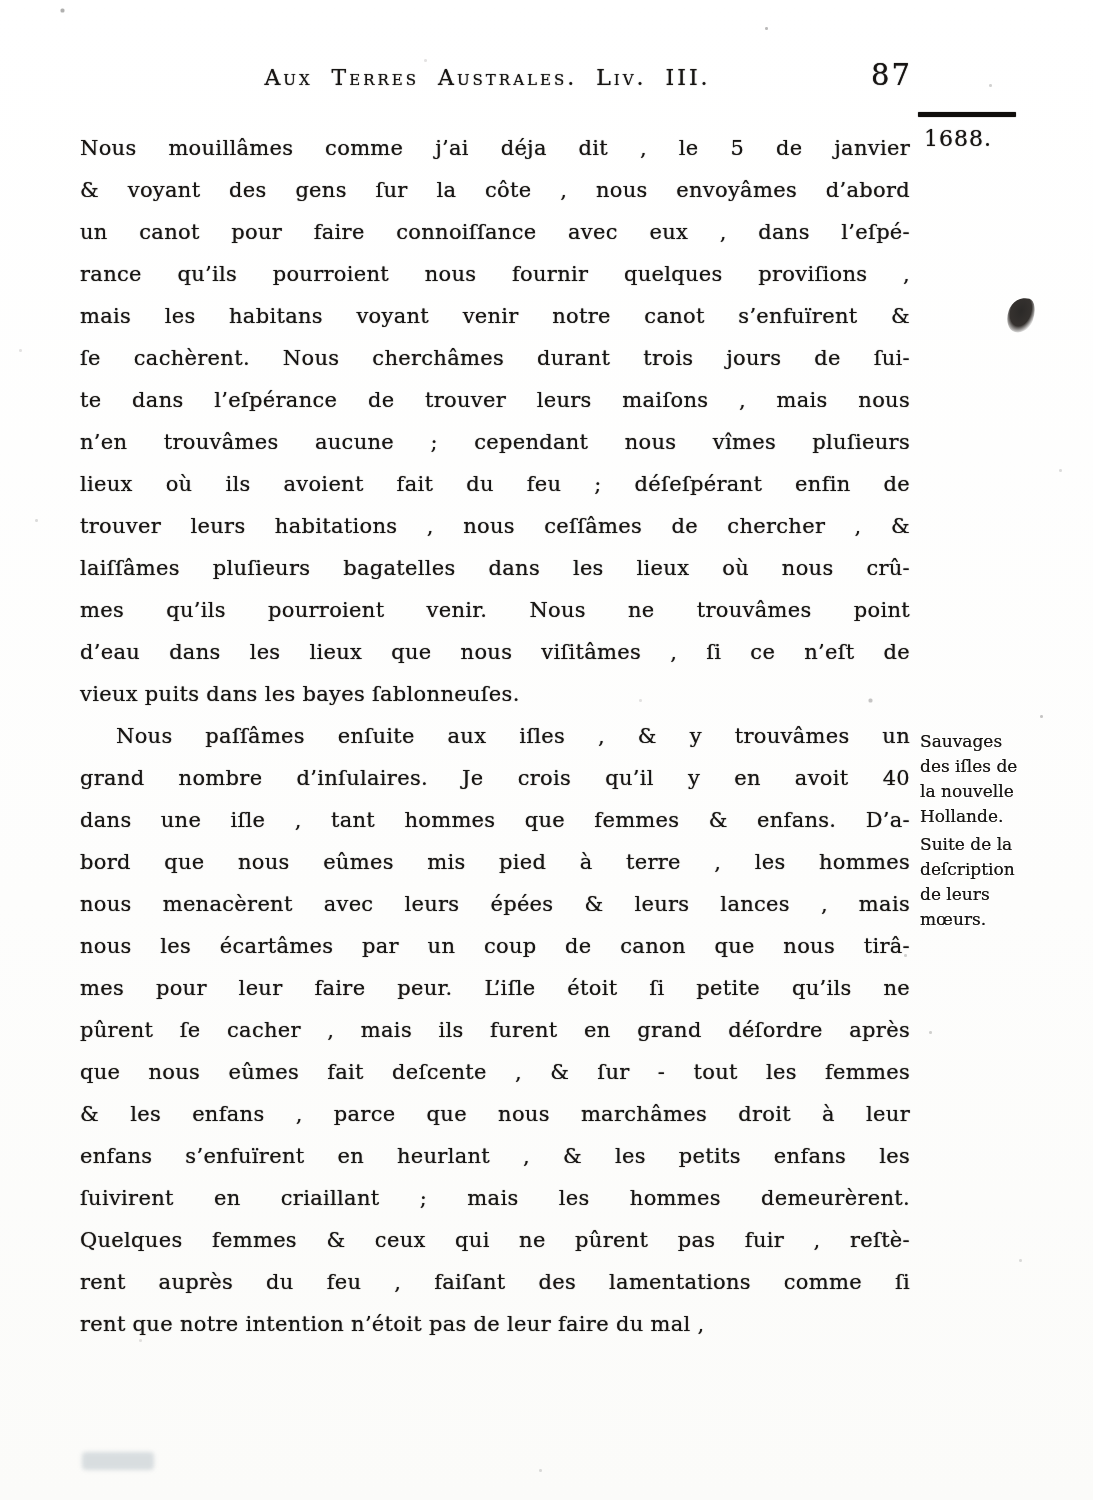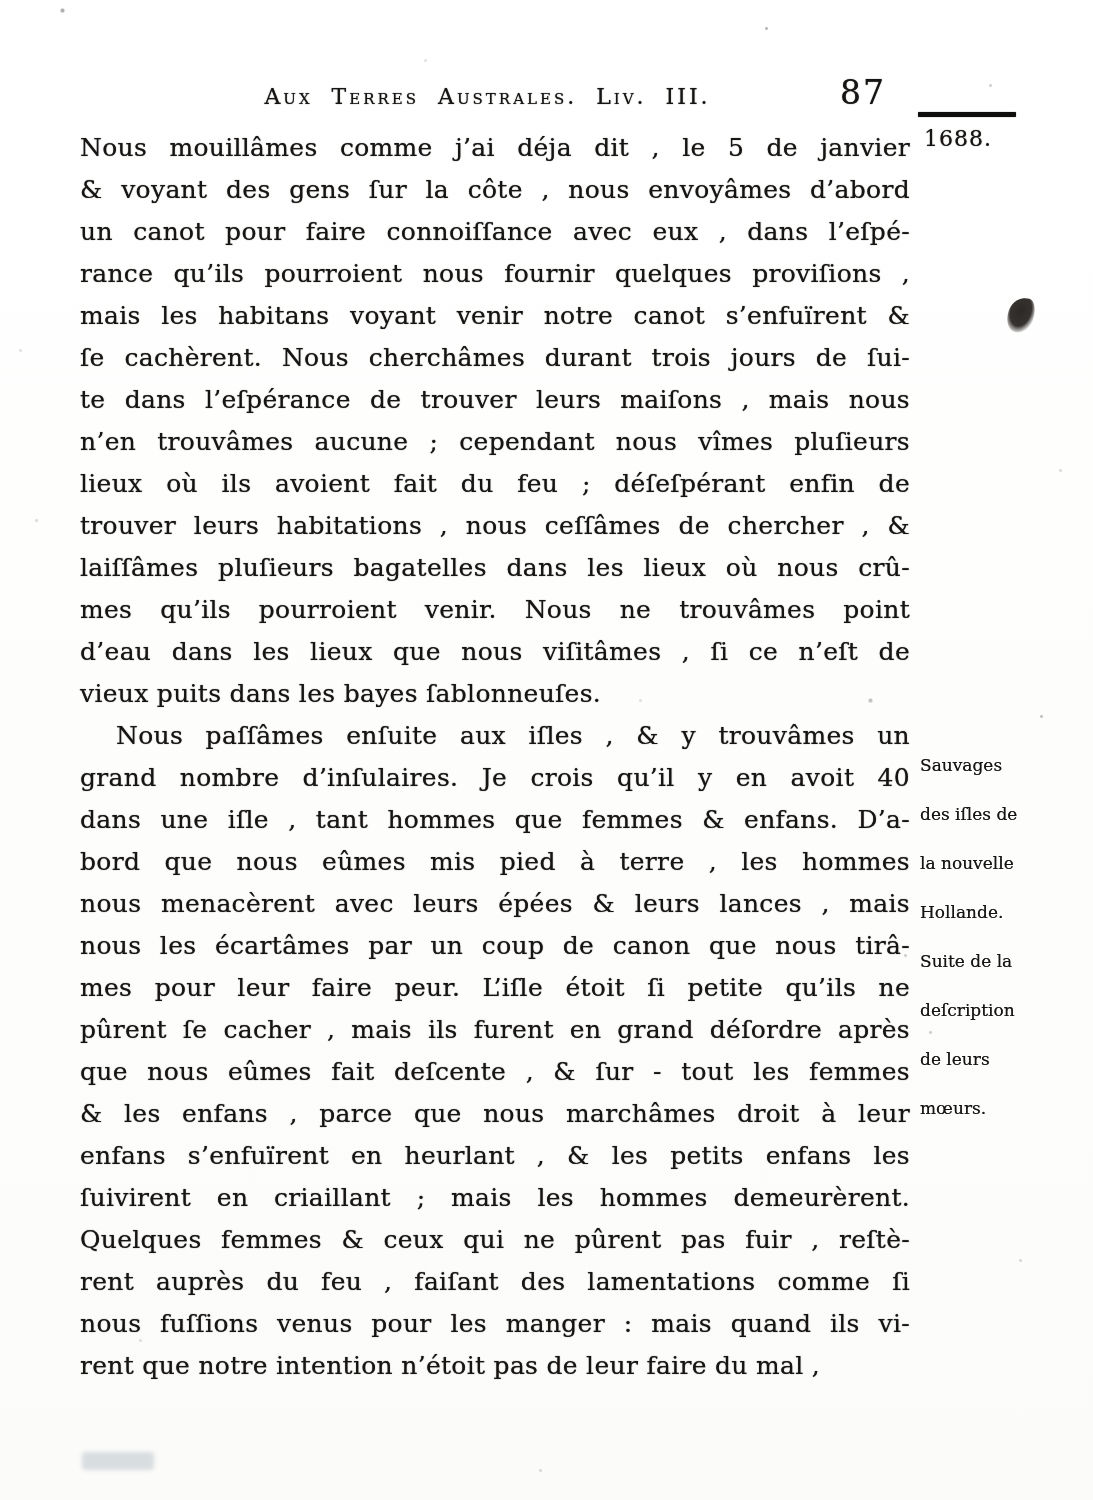--- a/index.html
+++ b/index.html
@@ -33,34 +33,33 @@
     font-variant: small-caps;
     font-size: 22px;
     letter-spacing: 3px;
     word-spacing: 9px;
     padding-left: 55px;
     text-shadow: 0 0 1px rgba(15,12,10,0.8);
     white-space: nowrap;
   }
   .pagenum {
     width: 72px;
-    text-align: left;
-    font-size: 33px;
+    text-align: right;
+    font-size: 29px;
     letter-spacing: 2px;
     text-shadow: 0 0 1px rgba(15,12,10,0.8);
-    margin-top: 15px;
   }
 
   
   .textcol {
     position: absolute;
     top: 127px;
     left: 80px;
     width: 830px;
-    font-size: 25px;
+    font-size: 21px;
     line-height: 42px;
     letter-spacing: 0.3px;
     text-shadow: 0 0 1px rgba(20,16,12,0.75);
   }
   .textcol .tline {
     height: 42px;
     text-align: justify;
     text-align-last: justify;
     white-space: nowrap;
     overflow: visible;
@@ -101,21 +100,20 @@
     top: 729px;
     width: 112px;
     font-size: 17px;
     line-height: 25px;
     text-shadow: 0 0 0.6px rgba(20,16,12,0.7);
   }
   .sidenotes .tline {
     height: 25px;
     text-align: left;
     white-space: nowrap;
-    margin-top: 24px;
   }
   .sidenotes .note + .note {
     margin-top: 3px;
   }
 
   
   .ink-smudge {
     position: absolute;
     left: 1008px;
     top: 297px;
@@ -195,21 +193,20 @@
         <div class="tline">nous menacèrent avec leurs épées &amp; leurs lances , mais</div>
         <div class="tline">nous les écartâmes par un coup de canon que nous tirâ-</div>
         <div class="tline">mes pour leur faire peur. L’iſle étoit ſi petite qu’ils ne</div>
         <div class="tline">pûrent ſe cacher , mais ils furent en grand déſordre après</div>
         <div class="tline">que nous eûmes fait deſcente , &amp; ſur - tout les femmes</div>
         <div class="tline">&amp; les enfans , parce que nous marchâmes droit à leur</div>
         <div class="tline">enfans s’enfuïrent en heurlant , &amp; les petits enfans les</div>
         <div class="tline">ſuivirent en criaillant ; mais les hommes demeurèrent.</div>
         <div class="tline">Quelques femmes &amp; ceux qui ne pûrent pas fuir , reſtè-</div>
         <div class="tline">rent auprès du feu , faiſant des lamentations comme ſi</div>
-        <div class="tline">nous fuſſions venus pour les manger : mais quand ils vi-</div>
         <div class="tline">rent que notre intention n’étoit pas de leur faire du mal ,</div>
       </div>
   </main>
 
   <aside class="margin-year-block">
     <div class="year-rule"></div>
     <div class="year">1688.</div>
   </aside>
 
   <aside class="sidenotes">

